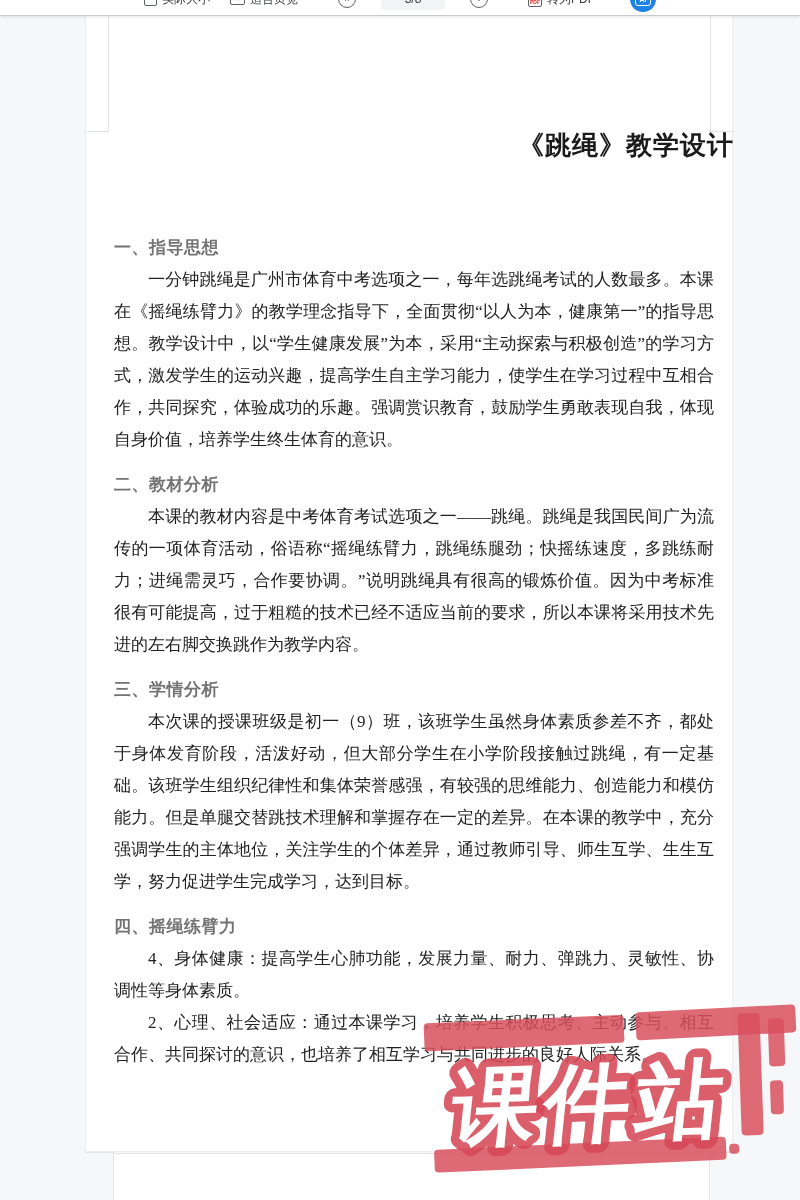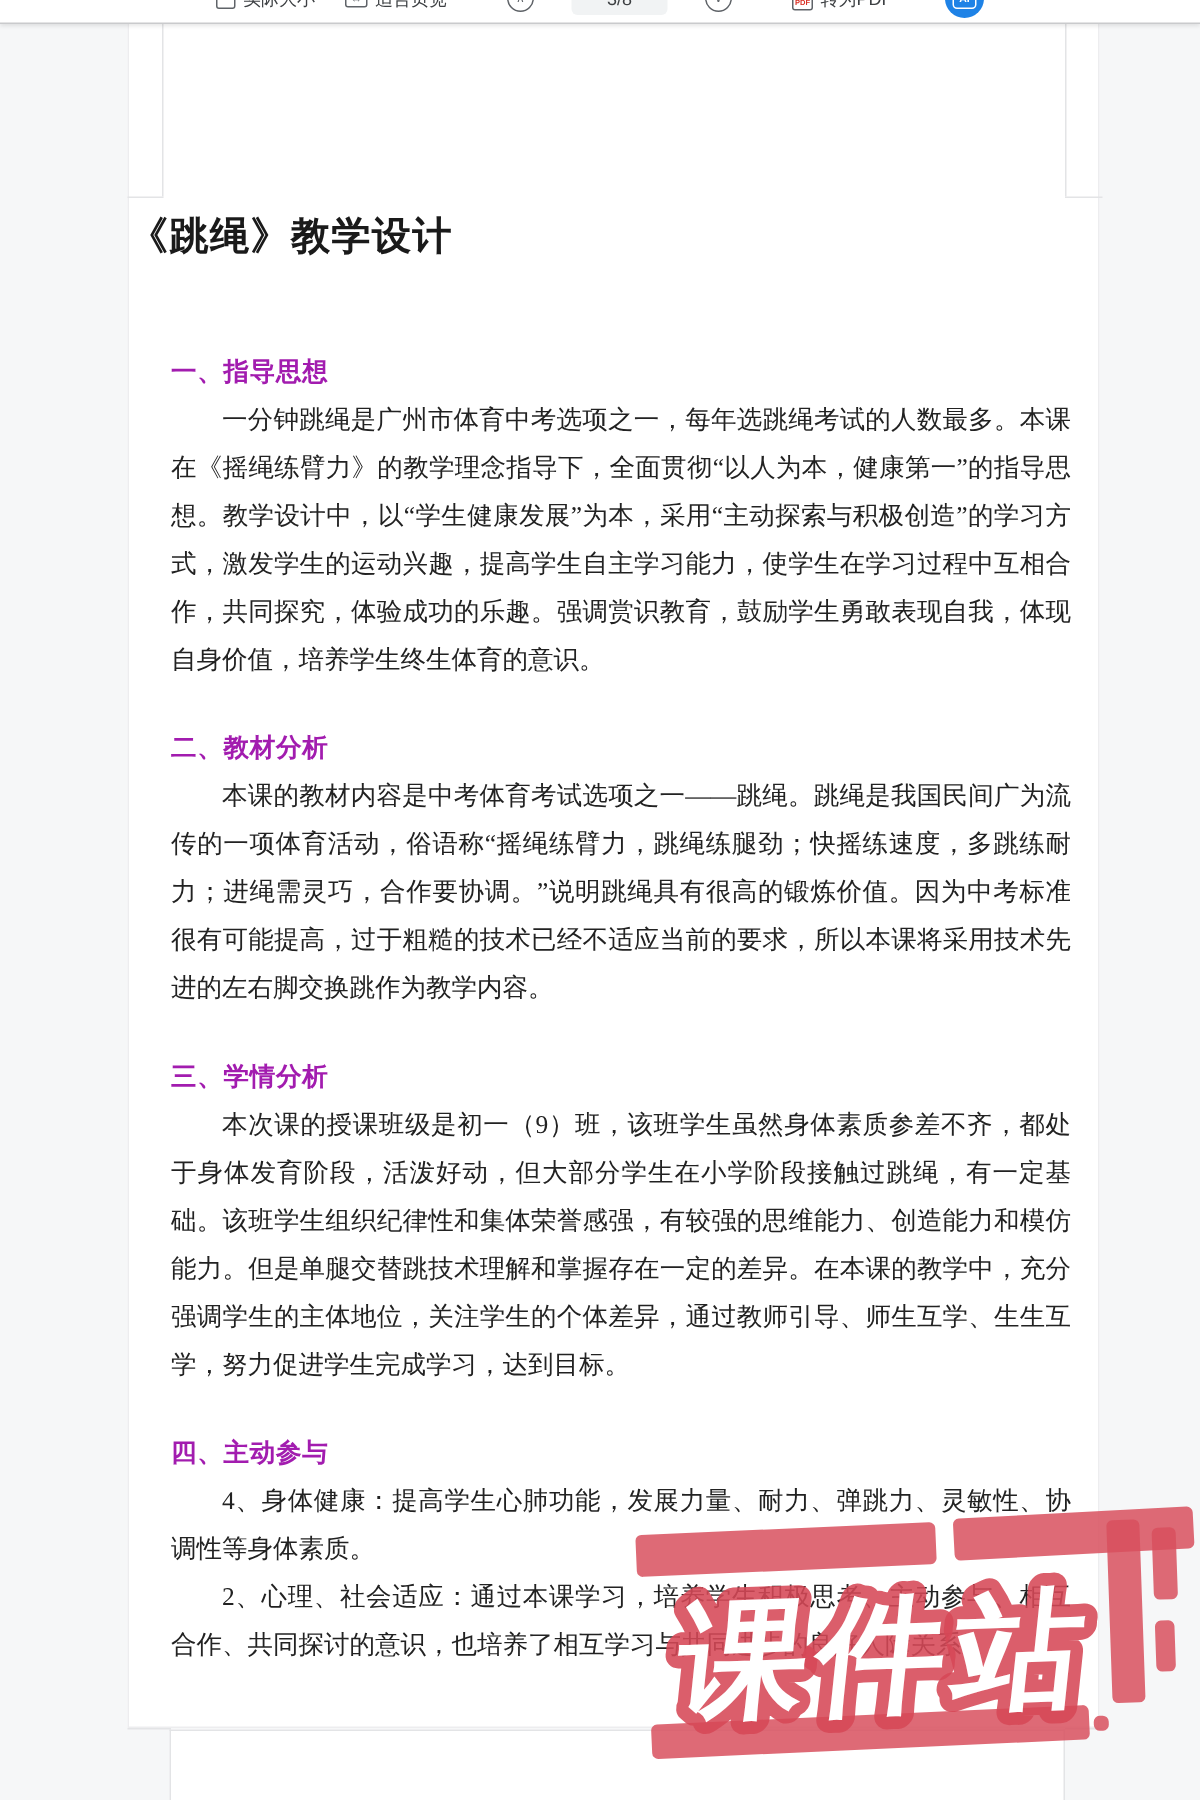--- a/index.html
+++ b/index.html
@@ -49,32 +49,32 @@
   .edge{position:absolute;background:#e3e4e6;z-index:3;}
   .edge-prev-left{left:108px;top:15px;width:1px;height:116px;}
   .edge-prev-right{left:710px;top:15px;width:1px;height:116px;}
   .edge-h-tl{left:85px;top:131px;width:24px;height:1px;}
   .edge-h-tr{left:710px;top:131px;width:25px;height:1px;}
   .edge-h-bl{left:85px;top:1152px;width:29px;height:1px;}
   .edge-h-br{left:710px;top:1152px;width:25px;height:1px;}
 
   
   .doc-title{
-    position:absolute;left:0;top:124px;width:648px;height:36px;line-height:36px;
-    text-align:left;font-size:26px;font-weight:bold;color:#1a1a1a;letter-spacing:1px;
+    position:absolute;left:0;top:112px;width:648px;height:36px;line-height:36px;
+    text-align:right;font-size:26px;font-weight:bold;color:#1a1a1a;letter-spacing:1px;
   }
   .doc-body{
     position:absolute;left:28px;top:216px;width:600px;
     font-size:17px;line-height:32px;color:#222;
   }
   .doc-body h2{
-    margin:0;font-size:17px;line-height:32px;font-weight:bold;color:#a21caf;
+    margin:0;font-size:17px;line-height:32px;font-weight:bold;color:#737373;
     font-family:"Liberation Sans", sans-serif;letter-spacing:.5px;
   }
-  .doc-body section{margin-top:27px;}
+  .doc-body section{margin-top:13px;}
   .doc-body section:first-child{margin-top:0;}
   .doc-body p{
     margin:0;text-indent:2em;text-align:justify;word-break:break-all;
   }
 
   
   .stamp{
     position:absolute;left:424px;top:1006px;width:378px;height:164px;
     transform:rotate(-2deg);z-index:20;pointer-events:none;
   }
@@ -146,21 +146,21 @@
       </section>
       <section>
         <h2>二、教材分析</h2>
         <p>本课的教材内容是中考体育考试选项之一——跳绳。跳绳是我国民间广为流传的一项体育活动，俗语称“摇绳练臂力，跳绳练腿劲；快摇练速度，多跳练耐力；进绳需灵巧，合作要协调。”说明跳绳具有很高的锻炼价值。因为中考标准很有可能提高，过于粗糙的技术已经不适应当前的要求，所以本课将采用技术先进的左右脚交换跳作为教学内容。</p>
       </section>
       <section>
         <h2>三、学情分析</h2>
         <p>本次课的授课班级是初一（9）班，该班学生虽然身体素质参差不齐，都处于身体发育阶段，活泼好动，但大部分学生在小学阶段接触过跳绳，有一定基础。该班学生组织纪律性和集体荣誉感强，有较强的思维能力、创造能力和模仿能力。但是单腿交替跳技术理解和掌握存在一定的差异。在本课的教学中，充分强调学生的主体地位，关注学生的个体差异，通过教师引导、师生互学、生生互学，努力促进学生完成学习，达到目标。</p>
       </section>
       <section>
-        <h2>四、主动参与</h2>
+        <h2>四、摇绳练臂力</h2>
         <p>4、身体健康：提高学生心肺功能，发展力量、耐力、弹跳力、灵敏性、协调性等身体素质。</p>
         <p>2、心理、社会适应：通过本课学习，培养学生积极思考、主动参与、相互合作、共同探讨的意识，也培养了相互学习与共同进步的良好人际关系。</p>
       </section>
     </div>
 </div>
 
 <div class="stamp">
   <div class="bar bar-top1"></div>
   <div class="bar bar-top2"></div>
   <div class="bar bar-bottom"></div>

